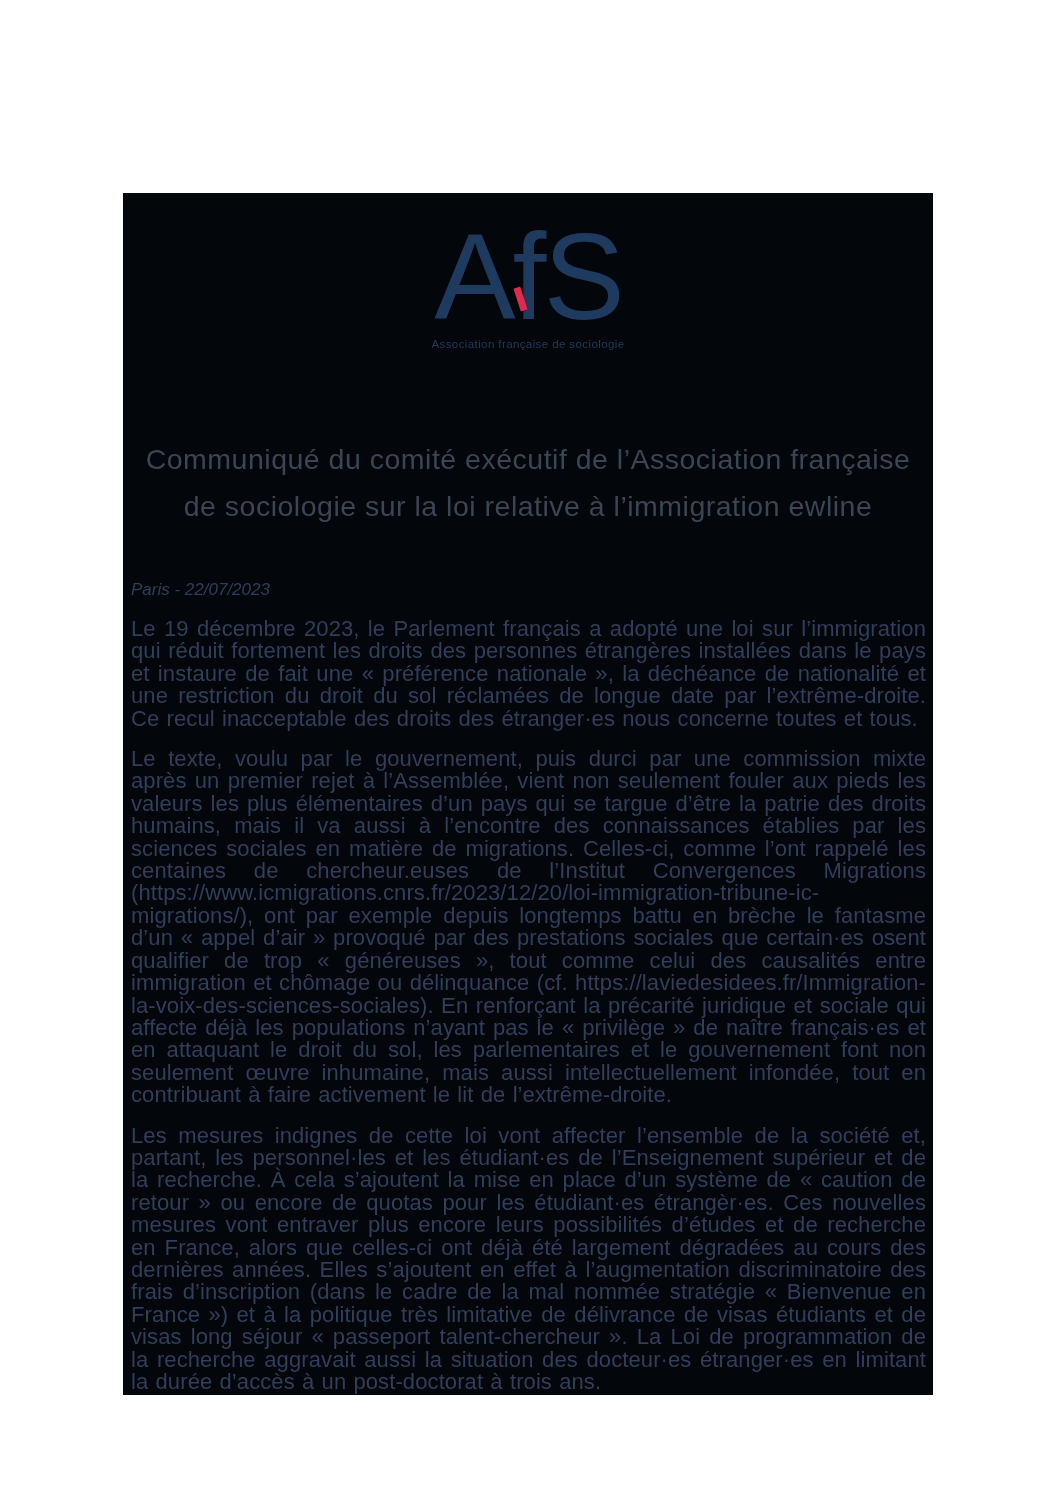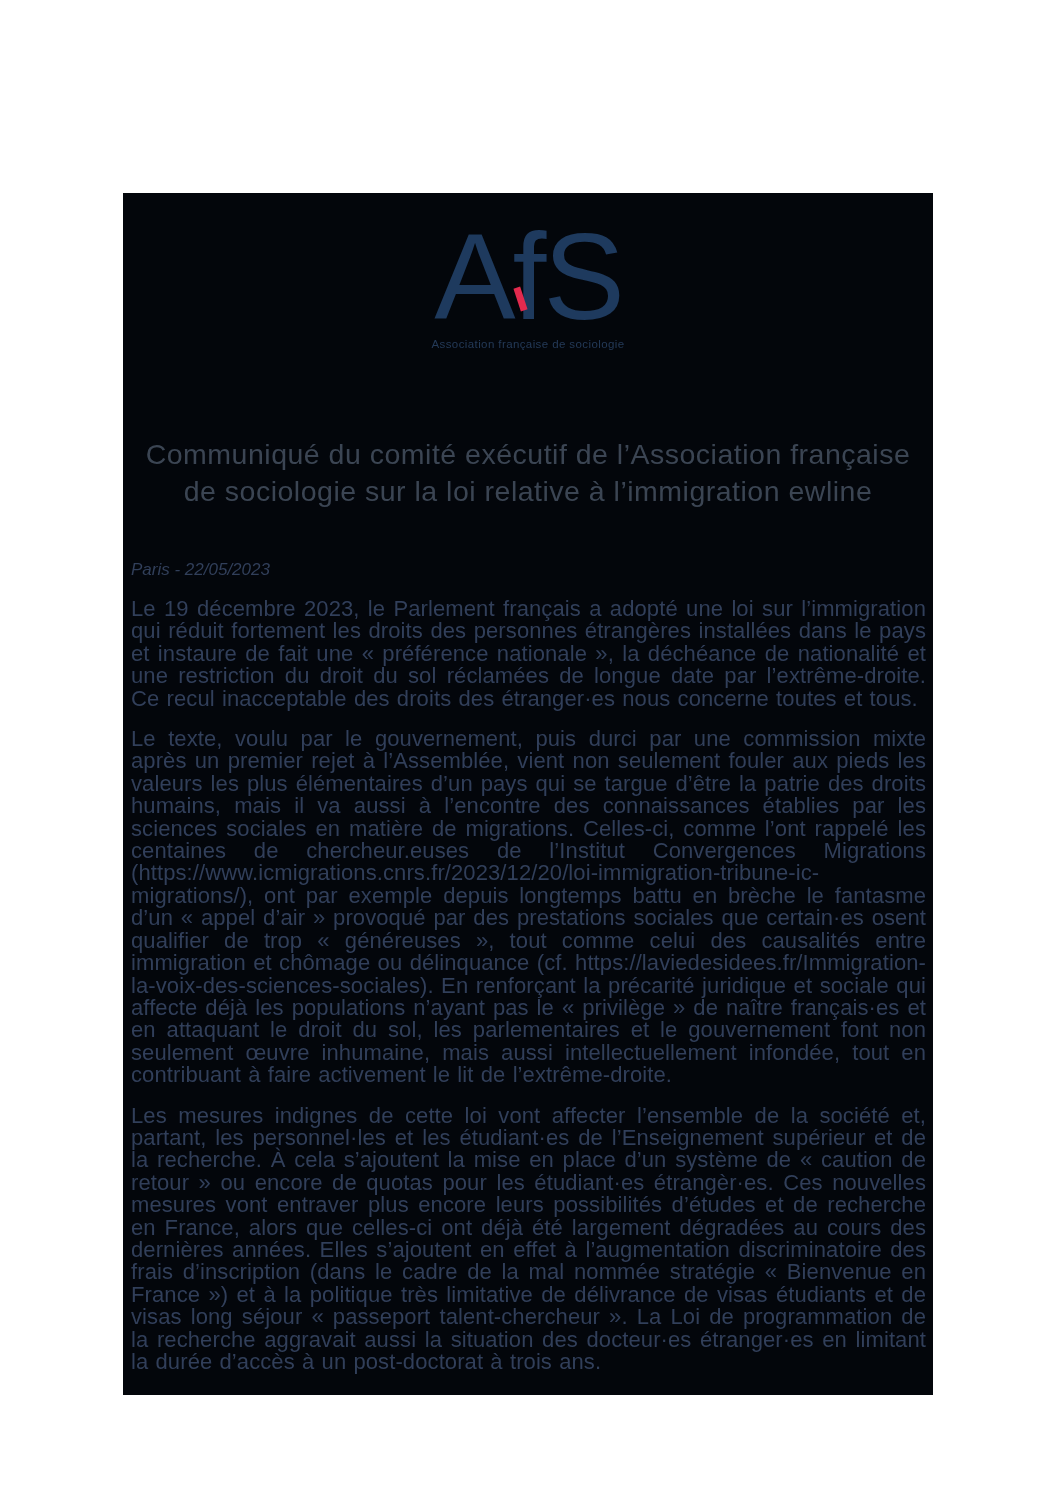--- a/index.html
+++ b/index.html
@@ -50,21 +50,21 @@
     margin-top: 0px;
     font-size: 11.5px;
     letter-spacing: 0.4px;
     color: #243a58;
   }
   .doc-title {
     margin: 86px auto 0 auto;
     max-width: 772px;
     text-align: center;
     font-size: 28.5px;
-    line-height: 37px;
+    line-height: 47px;
     color: #3b4553;
     letter-spacing: 0.5px;
   }
   .content {
     padding: 0 7px 0 8px;
   }
   .dateline {
     margin-top: 50px;
     font-size: 17px;
     font-style: italic;
@@ -90,21 +90,21 @@
       <div class="logo-text">
         <span>AfS</span>
         <span class="logo-accent"></span>
       </div>
       <div class="logo-caption">Association française de sociologie</div>
     </div>
 
     <div class="doc-title">Communiqué du comité exécutif de l’Association française de sociologie sur la loi relative à l’immigration ewline</div>
 
     <div class="content">
-      <div class="dateline">Paris - 22/05/2023</div>
+      <div class="dateline">Paris - 22/07/2023</div>
 
       <p>Le 19 décembre 2023, le Parlement français a adopté une loi sur l’immigration qui réduit fortement les droits des personnes étrangères installées dans le pays et instaure de fait une « préférence nationale », la déchéance de nationalité et une restriction du droit du sol réclamées de longue date par l’extrême-droite. Ce recul inacceptable des droits des étranger·es nous concerne toutes et tous.</p>
 
       <p>Le texte, voulu par le gouvernement, puis durci par une commission mixte après un premier rejet à l’Assemblée, vient non seulement fouler aux pieds les valeurs les plus élémentaires d’un pays qui se targue d’être la patrie des droits humains, mais il va aussi à l’encontre des connaissances établies par les sciences sociales en matière de migrations. Celles-ci, comme l’ont rappelé les centaines de chercheur.euses de l’Institut Convergences Migrations (https://www.icmigrations.cnrs.fr/2023/12/20/loi-immigration-tribune-ic-migrations/), ont par exemple depuis longtemps battu en brèche le fantasme d’un « appel d’air » provoqué par des prestations sociales que certain·es osent qualifier de trop « généreuses », tout comme celui des causalités entre immigration et chômage ou délinquance (cf. https://laviedesidees.fr/Immigration-la-voix-des-sciences-sociales). En renforçant la précarité juridique et sociale qui affecte déjà les populations n’ayant pas le « privilège » de naître français·es et en attaquant le droit du sol, les parlementaires et le gouvernement font non seulement œuvre inhumaine, mais aussi intellectuellement infondée, tout en contribuant à faire activement le lit de l’extrême-droite.</p>
 
       <p>Les mesures indignes de cette loi vont affecter l’ensemble de la société et, partant, les personnel·les et les étudiant·es de l’Enseignement supérieur et de la recherche. À cela s’ajoutent la mise en place d’un système de « caution de retour » ou encore de quotas pour les étudiant·es étrangèr·es. Ces nouvelles mesures vont entraver plus encore leurs possibilités d’études et de recherche en France, alors que celles-ci ont déjà été largement dégradées au cours des dernières années. Elles s’ajoutent en effet à l’augmentation discriminatoire des frais d’inscription (dans le cadre de la mal nommée stratégie « Bienvenue en France ») et à la politique très limitative de délivrance de visas étudiants et de visas long séjour « passeport talent-chercheur ». La Loi de programmation de la recherche aggravait aussi la situation des docteur·es étranger·es en limitant la durée d’accès à un post-doctorat à trois ans.</p>
     </div>
 
   </div>
 </div>

